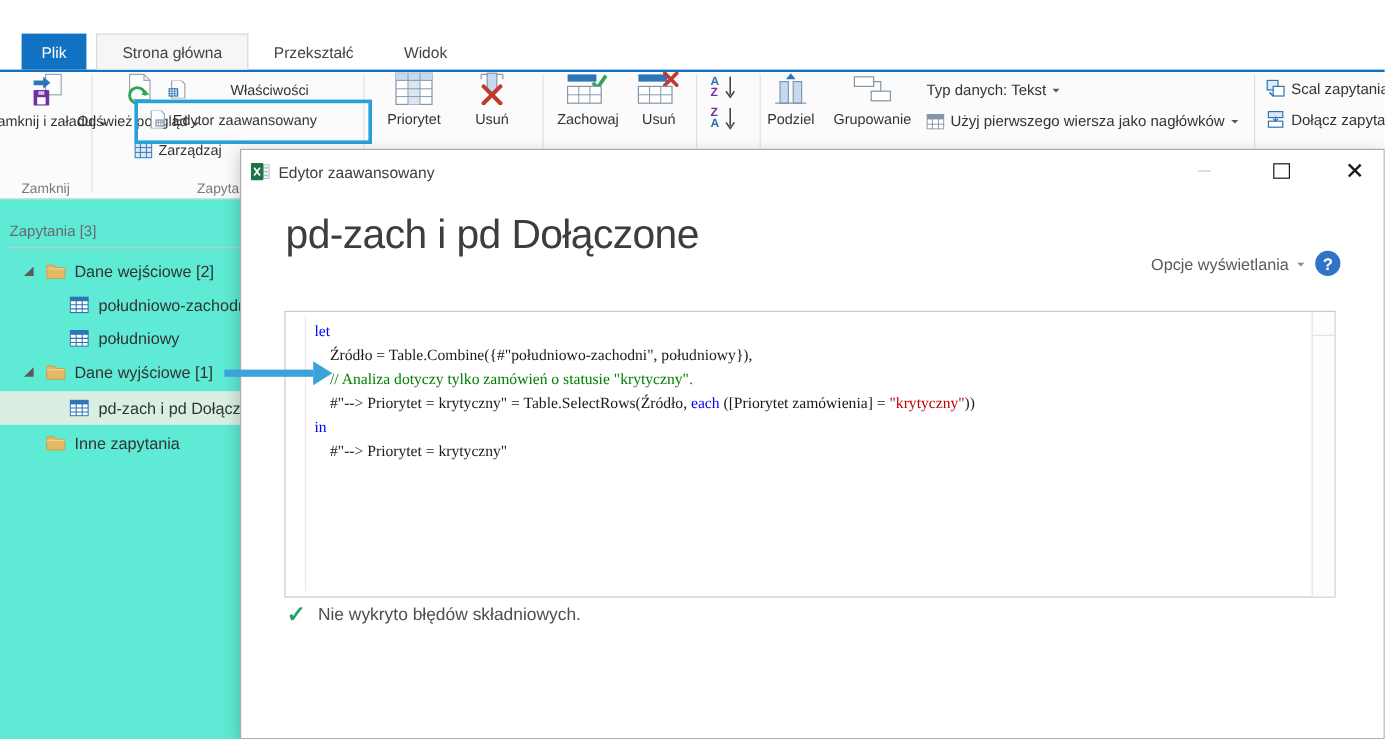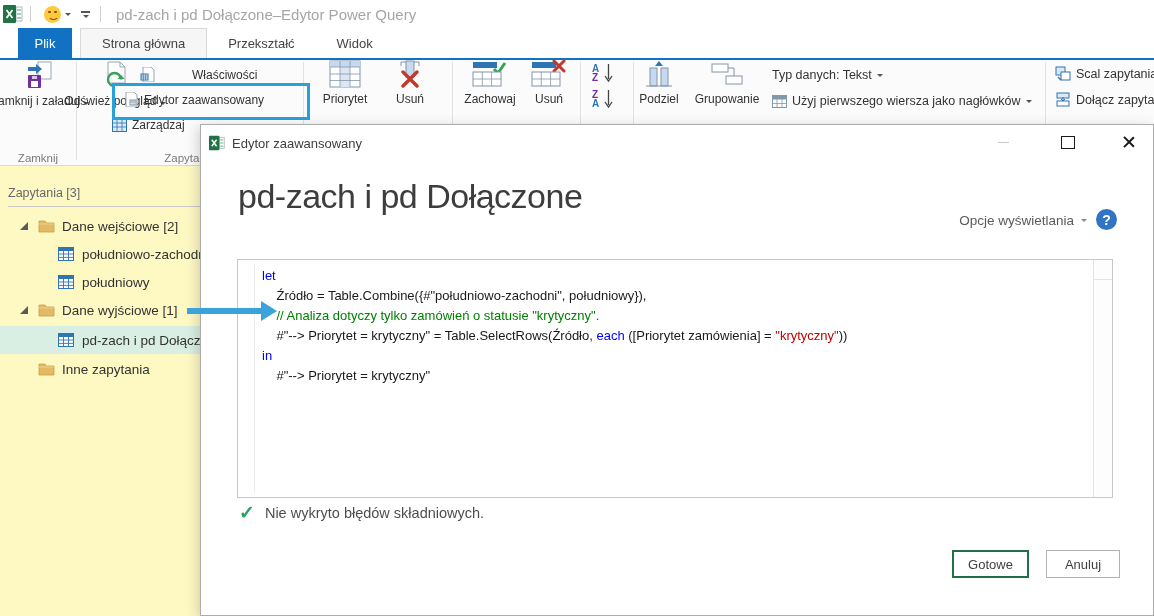--- a/index.html
+++ b/index.html
@@ -31,21 +31,21 @@
   .ribbon-bottom{position:absolute;left:0;top:165px;width:1154px;height:1px;background:#d9d9d9;}
   .gsep{position:absolute;top:2px;width:1px;height:98px;background:#e1e1e1;}
   .grp-label{position:absolute;top:92px;font-size:11.5px;color:#7a7a7a;text-align:center;white-space:nowrap;}
   .big-btn{position:absolute;top:0;display:flex;flex-direction:column;align-items:center;cursor:default;}
   .big-btn .lbl{font-size:12px;color:#333;margin-top:5px;white-space:nowrap;text-align:center;line-height:13px;}
   .small-row{position:absolute;display:flex;align-items:center;gap:5px;font-size:12px;color:#333;white-space:nowrap;}
   .anno-box{position:absolute;left:112px;top:23px;width:192px;height:31px;border:3px solid #28a0d8;z-index:5;}
   .ribbon-text-row{position:absolute;display:flex;align-items:center;gap:5px;font-size:12.5px;color:#333;white-space:nowrap;}
 
   
-  .sidebar{position:absolute;left:0;top:166px;width:200px;height:450px;background:#fef9c3;}
+  .sidebar{position:absolute;left:0;top:166px;width:200px;height:450px;background:#5eead4;}
   .qlist-header{position:absolute;left:8px;top:20px;font-size:12.5px;color:#68686e;}
   .qlist-underline{position:absolute;left:8px;top:40px;width:192px;height:1px;background:#c9c9c9;}
   .tree-row{position:absolute;left:0;width:200px;height:28px;display:flex;align-items:center;font-size:13.5px;color:#333;white-space:nowrap;}
   .tree-row.selected{background:#d9efe3;}
   .expander{position:absolute;left:20px;width:0;height:0;border-left:8px solid transparent;border-bottom:8px solid #5a5a5a;transform:rotate(0deg);}
   .folder-svg{position:absolute;left:38px;}
   .table-svg{position:absolute;left:58px;}
   .tree-label-f{position:absolute;left:62px;}
   .tree-label-t{position:absolute;left:82px;}
 
@@ -67,56 +67,37 @@
   .btn-close-x::after{transform:rotate(-45deg);}
 
   .dlg-heading{position:absolute;left:37px;top:52px;font-size:34px;font-weight:300;color:#3d3d3d;letter-spacing:-.5px;}
   .display-options{position:absolute;right:66px;top:88px;font-size:13.5px;color:#5a5a5a;display:flex;align-items:center;gap:7px;}
   .help-btn{position:absolute;right:36px;top:84px;width:21px;height:21px;border-radius:50%;background:#3173c4;color:#fff;font-size:14px;font-weight:bold;display:flex;align-items:center;justify-content:center;}
 
   .code-box{position:absolute;left:36px;top:134px;width:876px;height:239px;border:1px solid #c8c8c8;box-sizing:border-box;background:#fff;}
   .code-gutter{position:absolute;left:16px;top:4px;bottom:4px;width:1px;background:#ececec;}
   .code-scroll{position:absolute;right:0;top:0;bottom:0;width:18px;border-left:1px solid #e3e3e3;background:#fdfdfd;}
   .code-scroll .sep{position:absolute;left:0;right:0;top:19px;height:1px;background:#e3e3e3;}
-  .code-lines{position:absolute;left:24px;top:6px;right:20px;font-family:Liberation Sans, sans-serif;font-size:13px;line-height:20px;white-space:pre;}
+  .code-lines{position:absolute;left:24px;top:6px;right:20px;font-family:Liberation Serif, serif;font-size:13px;line-height:20px;white-space:pre;}
   .tok-kw{color:#0000ff;}
   .tok-cm{color:#008000;}
   .tok-str{color:#c00000;}
   .tok-pl{color:#1a1a1a;}
 
   .status-row{position:absolute;left:38px;top:378px;display:flex;align-items:center;gap:10px;font-size:14.5px;color:#4e4e4e;}
   .check-glyph{color:#21a366;font-size:19px;font-weight:bold;line-height:19px;}
   .dlg-actions{position:absolute;top:425px;left:0;width:100%;height:28px;}
   .btn-done{position:absolute;left:751px;top:0;width:77px;height:28px;background:#fff;border:2px solid #1e7145;font-size:13px;color:#404040;display:flex;align-items:center;justify-content:center;box-sizing:border-box;}
   .btn-cancel{position:absolute;left:845px;top:0;width:74px;height:28px;background:#fff;border:1px solid #b3b3b3;font-size:13px;color:#404040;display:flex;align-items:center;justify-content:center;box-sizing:border-box;}
 </style>
 </head>
 <body>
 
 <div class="stage">
 
-  <div class="titlebar">
-    <svg class="excel-logo" viewBox="0 0 20 20">
-      <rect x="13" y="3" width="6" height="14" fill="#fff" stroke="#9aa7b0" stroke-width="0.8"></rect>
-      <rect x="14" y="5" width="4" height="2" fill="#9fcfb8"></rect>
-        <rect x="14" y="9" width="4" height="2" fill="#9fcfb8"></rect>
-        <rect x="14" y="13" width="4" height="2" fill="#9fcfb8"></rect>
-      <rect x="0" y="1" width="13" height="18" rx="1" fill="#217346"></rect>
-      <path d="M3.5 6 L9.5 14 M9.5 6 L3.5 14" stroke="#fff" stroke-width="1.8"></path>
-    </svg>
-    <div class="vsep"></div>
-    <div class="smiley"></div>
-    <span class="caret sm qat-caret"></span>
-    <div class="qat-custom">
-      <div class="bar"></div>
-        <span class="caret sm"></span>
-    </div>
-    <div class="vsep" style="margin-left:10px;"></div>
-    <div class="win-title">pd-zach i pd Dołączone–Edytor Power Query</div>
-  </div>
 
   <div class="tabstrip">
     <div class="tab-file">Plik</div>
     <div id="tab-list" style="display:flex;">
         <div class="tab active">Strona główna</div>
         <div class="tab">Przekształć</div>
         <div class="tab">Widok</div>
       </div>
   </div>
 
@@ -386,19 +367,15 @@
       <div class="code-scroll">
           <div class="sep"></div>
         </div>
     </div>
 
     <div class="status-row">
       <span class="check-glyph">✓</span>
       <span>Nie wykryto błędów składniowych.</span>
     </div>
 
-    <div class="dlg-actions">
-      <div class="btn-done">Gotowe</div>
-      <div class="btn-cancel">Anuluj</div>
-    </div>
   </div>
 
 </div>
 
 </body></html>

